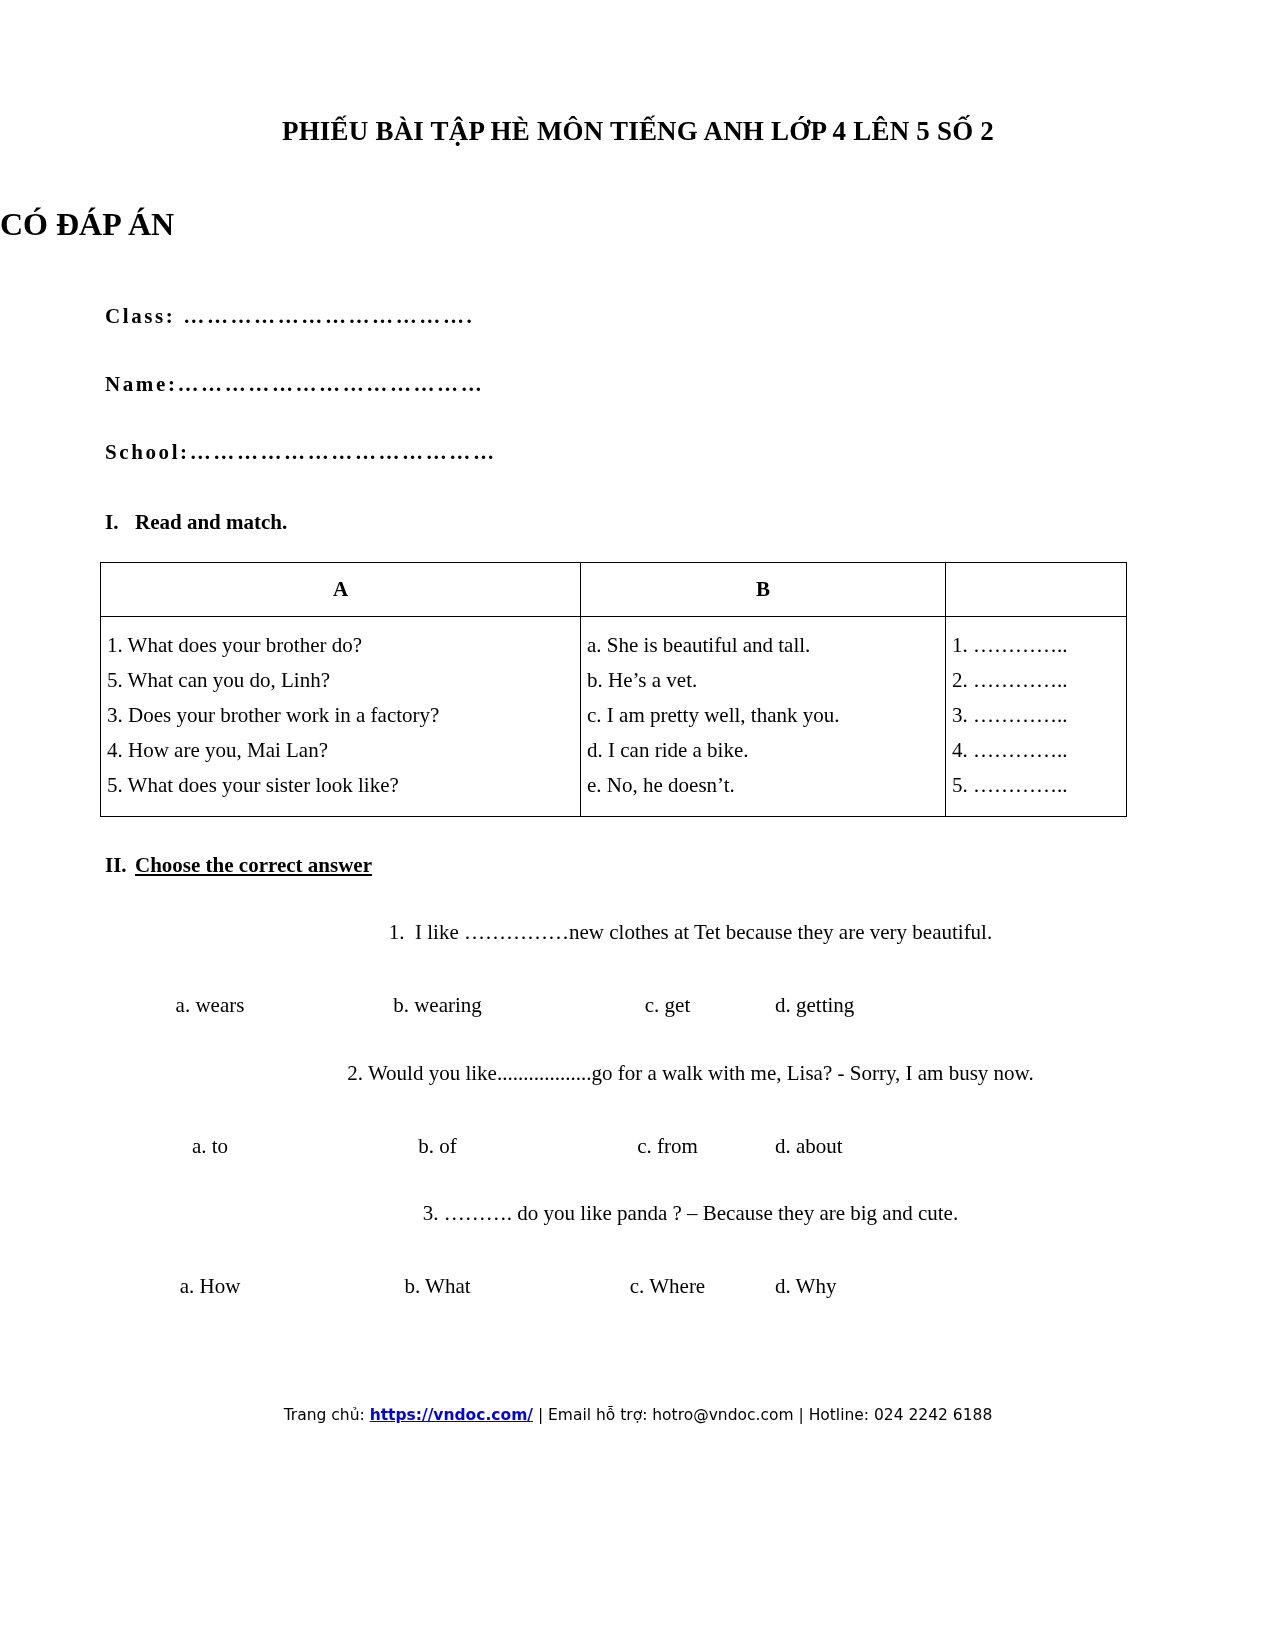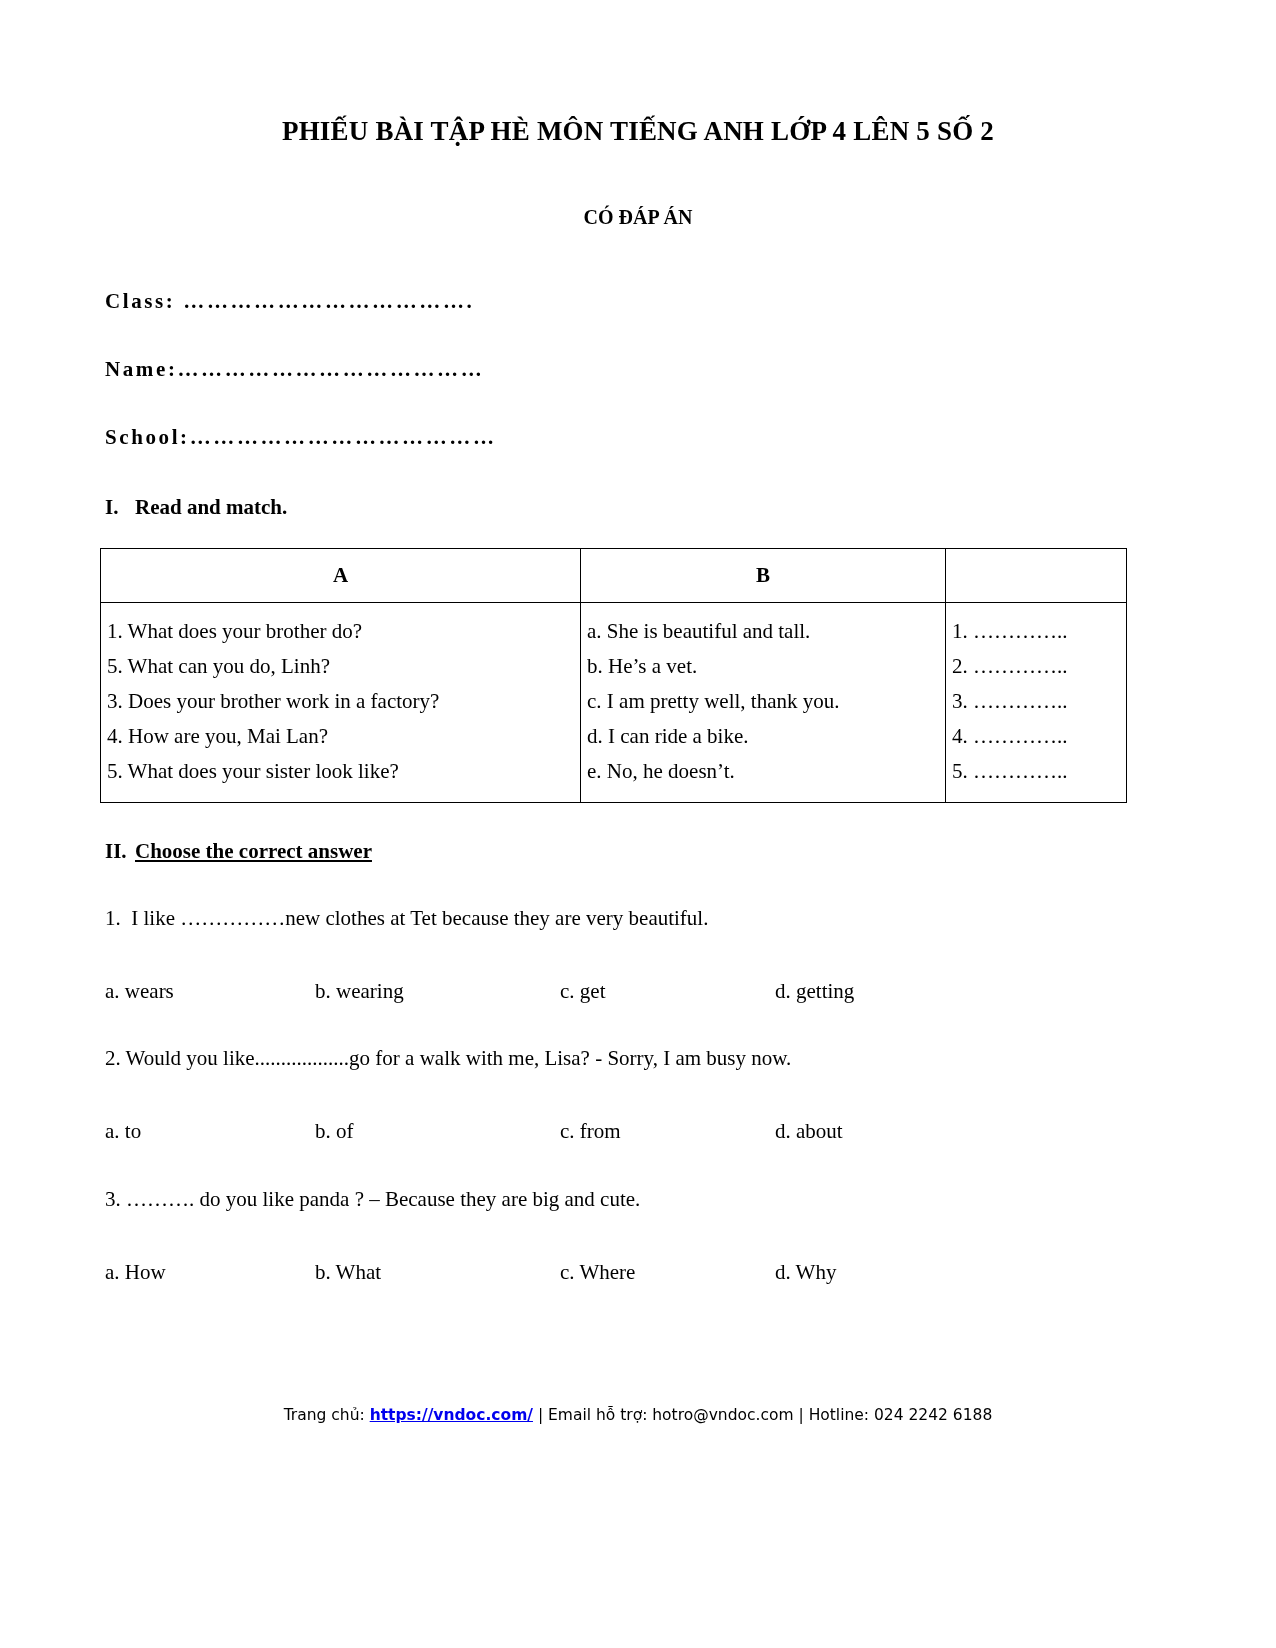--- a/index.html
+++ b/index.html
@@ -28,23 +28,23 @@
   .doc-title {
     text-align: center;
     font-weight: bold;
     font-size: 27px;
     letter-spacing: 0.2px;
     margin: 0;
     padding-top: 115px;
     line-height: 1.2;
   }
   .doc-subtitle {
-    text-align: center;
-    font-weight: bold;
-    font-size: 20px;
+    text-align: left;
+    font-weight: bold;
+    font-size: 32px;
     margin: 0;
     padding-top: 58px;
     line-height: 1.2;
   }
 
   
   .fields {
     margin-top: 62px;
     padding-left: 105px;
   }
@@ -106,20 +106,21 @@
   .cell-list .row-item {
     font-size: 21px;
     line-height: 1.0;
     padding: 7px 0 7px 0;
     white-space: nowrap;
   }
 
   
   .mc-block {
     padding-left: 105px;
+    text-align: center;
   }
   .mc-question {
     font-size: 21px;
     line-height: 1.2;
     margin-top: 42px;
     white-space: pre;
   }
   .mc-options {
     font-size: 21px;
     line-height: 1.2;

